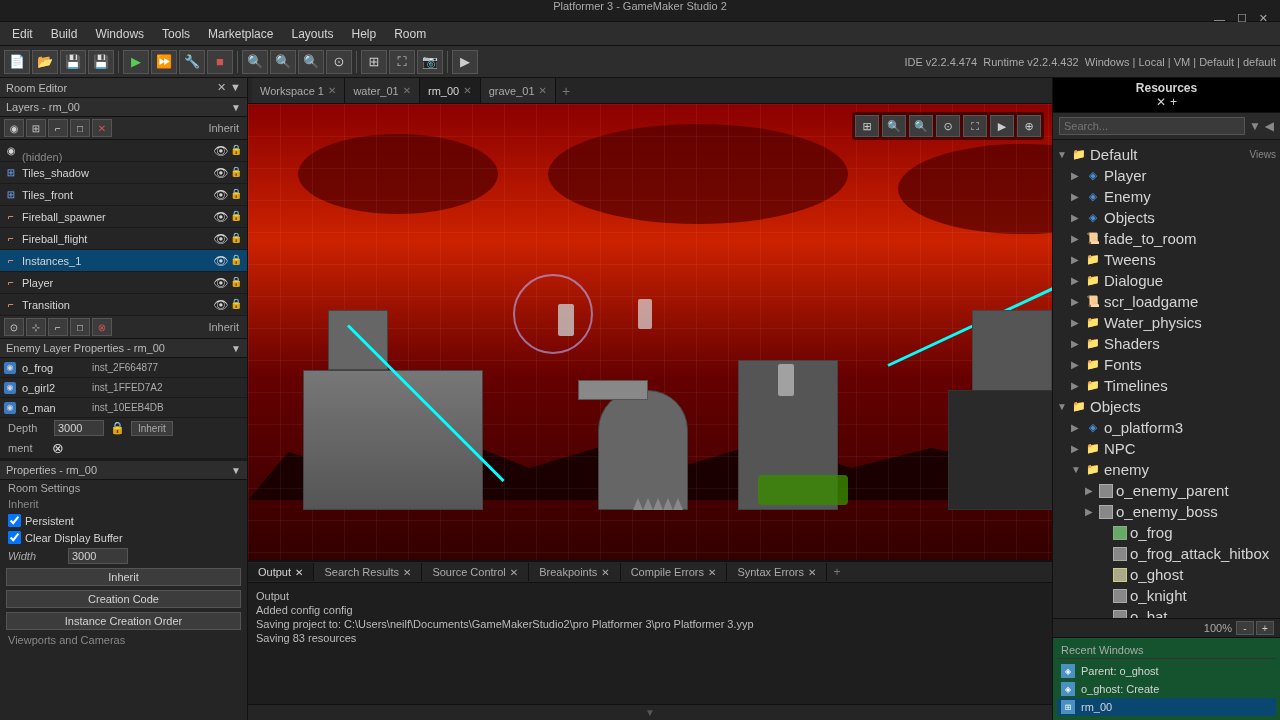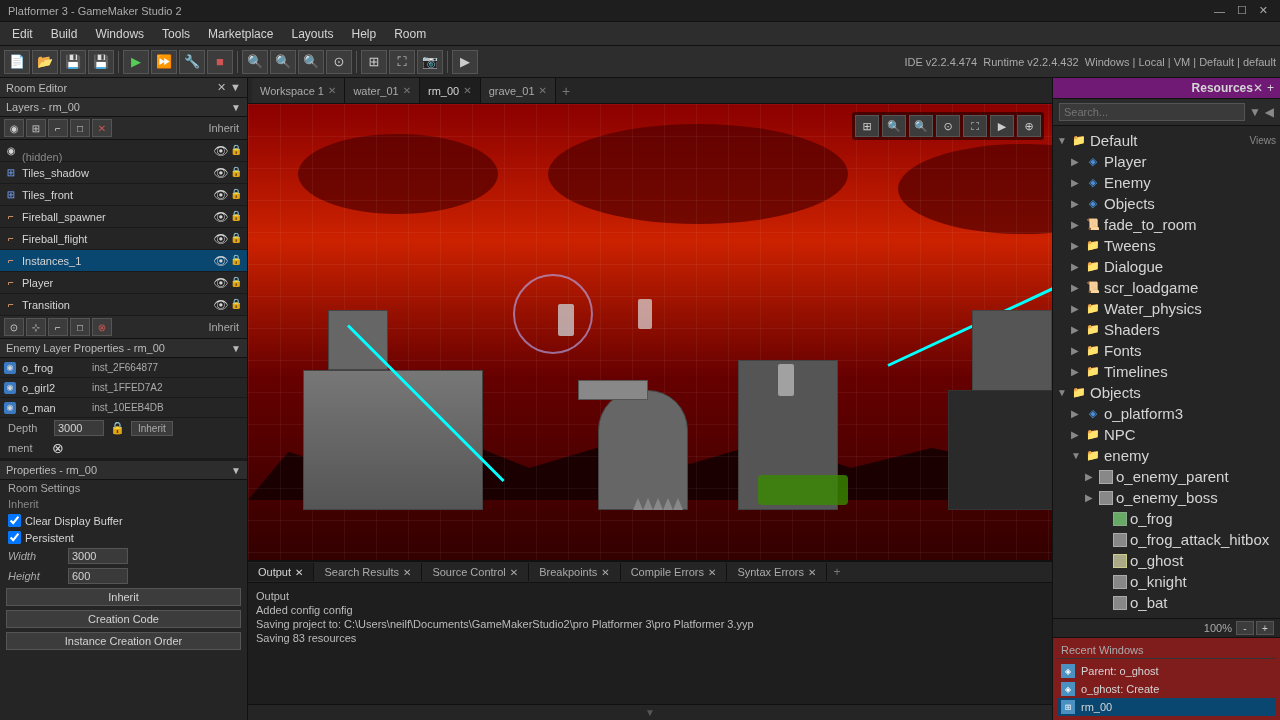--- a/index.html
+++ b/index.html
@@ -1,19 +1,19 @@
 <!DOCTYPE html>
 <html><head>
   <meta charset="utf-8">
   <style>
     * { box-sizing: border-box; margin: 0; padding: 0; }
     body { font-family: 'Segoe UI', Arial, sans-serif; font-size: 12px; background: #2b2b2b; color: #d4d4d4; overflow: hidden; width: 1280px; height: 720px; }
 
     
-    #titlebar { background: #1e1e1e; height: 22px; display: flex; align-items: center; padding: 0 8px; font-size: 11px; color: #aaa; border-bottom: 1px solid #111; }
+    #titlebar { background: #1e1e1e; height: 22px; display: flex; align-items: center; padding: 0 8px; font-size: 11px; color: #aaa; border-bottom: 1px solid #111; flex-direction: column; }
 
     
     #menubar { background: #2d2d2d; height: 24px; display: flex; align-items: center; padding: 0 4px; gap: 2px; border-bottom: 1px solid #111; }
     .menu-item { padding: 2px 8px; cursor: pointer; font-size: 12px; color: #d4d4d4; }
 
     
     #toolbar { background: #2d2d2d; height: 32px; display: flex; align-items: center; padding: 0 4px; gap: 2px; border-bottom: 1px solid #111; }
     .tb-btn { width: 26px; height: 24px; background: #3c3c3c; border: 1px solid #555; cursor: pointer; display: flex; align-items: center; justify-content: center; font-size: 13px; color: #ccc; }
     .tb-sep { width: 1px; height: 22px; background: #555; margin: 0 2px; }
     .tb-right { margin-left: auto; display: flex; align-items: center; gap: 4px; font-size: 11px; color: #aaa; }
@@ -85,38 +85,38 @@
     .bottom-tabs { display: flex; align-items: center; background: #252525; border-bottom: 1px solid #111; }
     .bottom-tab { padding: 3px 10px; font-size: 11px; cursor: pointer; color: #aaa; border-right: 1px solid #111; display: flex; align-items: center; gap: 4px; }
     .bottom-tab.active { background: #1e1e1e; color: #d4d4d4; }
     .bottom-close { font-size: 10px; cursor: pointer; }
     .bottom-add { padding: 3px 6px; color: #777; cursor: pointer; }
     #bottom-content { flex: 1; padding: 6px 8px; overflow-y: auto; font-size: 11px; }
     .output-line { padding: 1px 0; color: #bbb; }
 
     
     #right-panel { width: 228px; background: #252525; border-left: 1px solid #111; display: flex; flex-direction: column; flex-shrink: 0; }
-    .right-panel-header { background: #701a75; padding: 3px 6px; display: flex; align-items: center; justify-content: flex-end; border-bottom: 1px solid #111; }
+    .right-panel-header { background: #000000; padding: 3px 6px; display: flex; align-items: center; justify-content: space-between; border-bottom: 1px solid #111; flex-direction: column; }
     .right-panel-title { font-size: 12px; font-weight: bold; }
     .right-panel-controls { display: flex; gap: 4px; }
 
     
     .resources-search { padding: 4px 6px; display: flex; align-items: center; gap: 4px; background: #2a2a2a; border-bottom: 1px solid #111; }
     .search-input { flex: 1; background: #3a3a3a; border: 1px solid #555; color: #d4d4d4; font-size: 11px; padding: 2px 4px; }
 
     
     #resource-tree { flex: 1; overflow-y: auto; padding: 4px 0; }
     .tree-item { display: flex; align-items: center; padding: 2px 4px; cursor: pointer; font-size: 11px; }
     .tree-indent { display: inline-block; }
     .tree-arrow { width: 14px; display: inline-block; font-size: 10px; color: #888; }
     .tree-icon { width: 16px; height: 16px; display: inline-flex; align-items: center; justify-content: center; margin-right: 3px; font-size: 11px; }
     .tree-label { font-size: 15px; }
 
     
-    #recent-windows { border-top: 1px solid #111; padding: 4px; background: #7f1d1d; }
+    #recent-windows { border-top: 1px solid #111; padding: 4px; background: #14532d; }
     .recent-header { font-size: 11px; color: #aaa; padding: 2px 4px; border-bottom: 1px solid #333; margin-bottom: 3px; }
     .recent-item { display: flex; align-items: center; padding: 2px 4px; font-size: 11px; cursor: pointer; gap: 6px; }
     .recent-item.highlighted { background: #094771; }
     .recent-icon { width: 14px; height: 14px; background: #4a90c0; display: flex; align-items: center; justify-content: center; font-size: 8px; color: white; }
 
     
     ::-webkit-scrollbar { width: 8px; height: 8px; }
     ::-webkit-scrollbar-track { background: #1e1e1e; }
     ::-webkit-scrollbar-thumb { background: #555; border-radius: 4px; }
 
@@ -345,42 +345,41 @@
           <span class="arrow">▼</span>
         </div>
         <div style="padding:2px 8px; font-size:11px; color:#aaa;">
           <span>Room Settings</span>
         </div>
         <div style="padding:2px 8px; font-size:11px;">
           <span style="color:#888;">Inherit</span>
         </div>
         <div class="checkbox-row">
           <input type="checkbox" checked="" style="">
-          <span>Clear Display Buffer</span>
+          <span>Persistent</span>
         </div>
         <div class="checkbox-row">
           <input type="checkbox" checked="" style="">
-          <span>Persistent</span>
+          <span>Clear Display Buffer</span>
         </div>
         <div class="prop-row">
           <span class="prop-label">Width</span>
           <input type="text" class="prop-input" value="3000" style="">
         </div>
-        <div class="prop-row">
-          <span class="prop-label">Height</span>
-          <input type="text" class="prop-input" value="600" style="">
-        </div>
         <div class="btn-row">
           <button class="props-btn">Inherit</button>
         </div>
         <div class="btn-row">
           <button class="props-btn">Creation Code</button>
         </div>
         <div class="btn-row">
           <button class="props-btn">Instance Creation Order</button>
+        </div>
+        <div style="padding:2px 8px; font-size:11px; color:#888;">
+          <span>Viewports and Cameras</span>
         </div>
       </div>
     </div>
   </div>
 
   <div id="center">
 
     <div class="tab-bar">
       <div class="tab">
         <span>Workspace 1</span>

